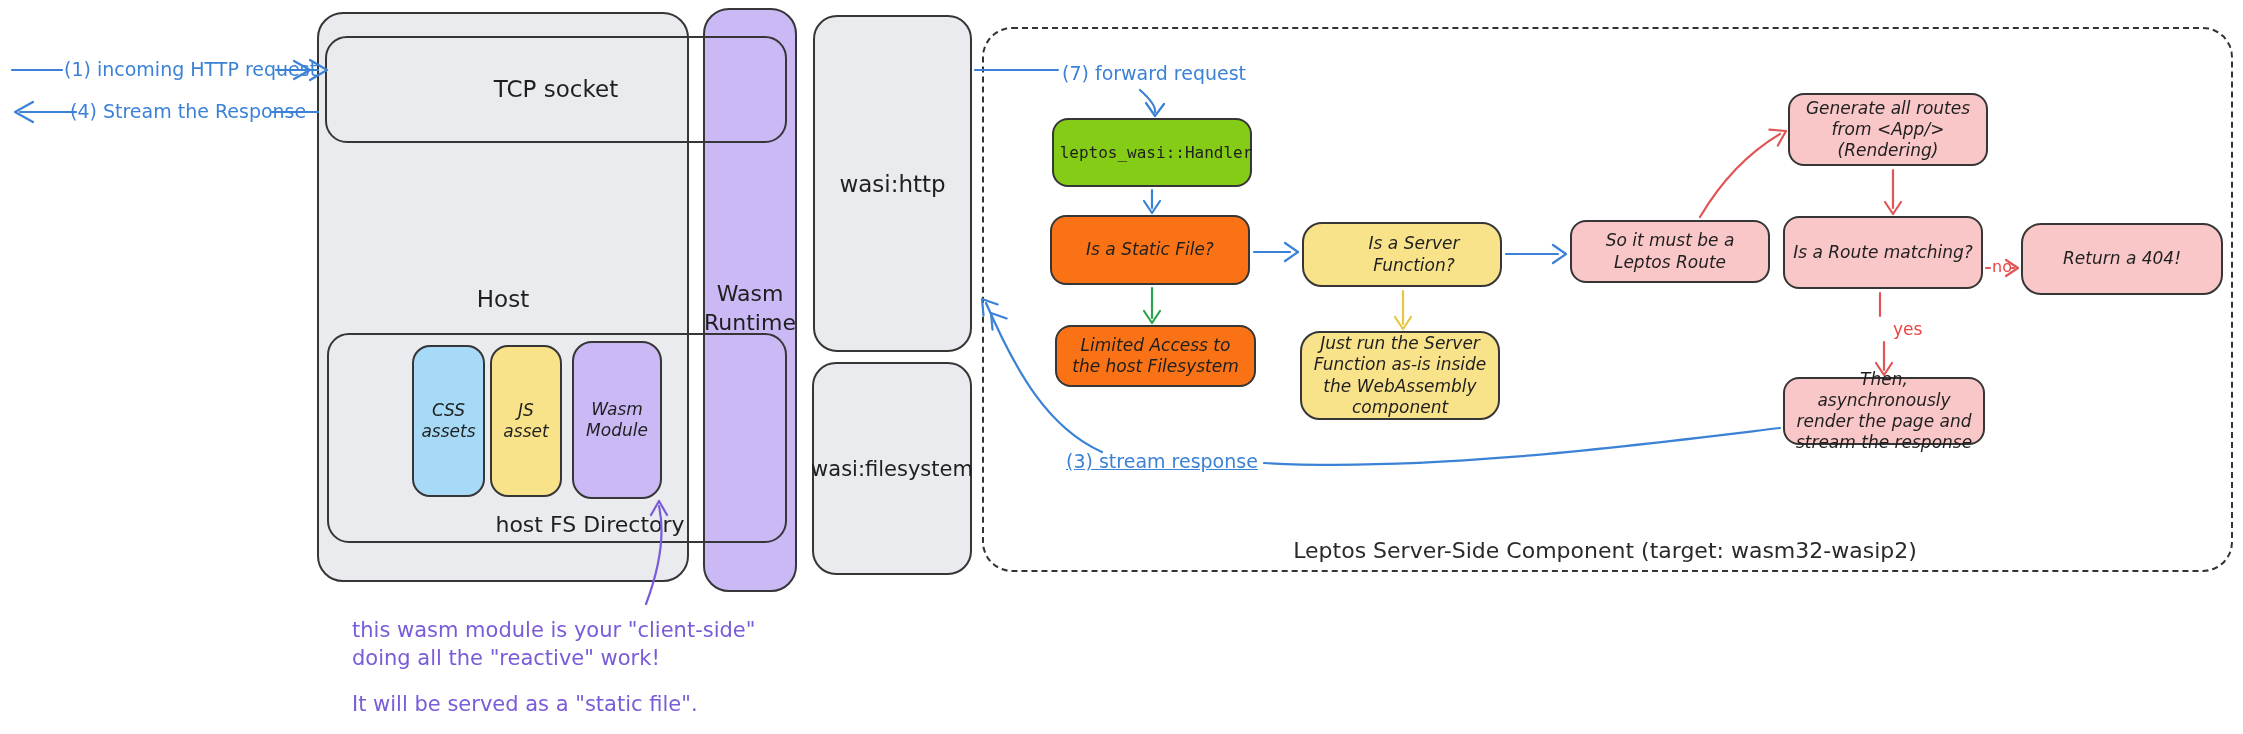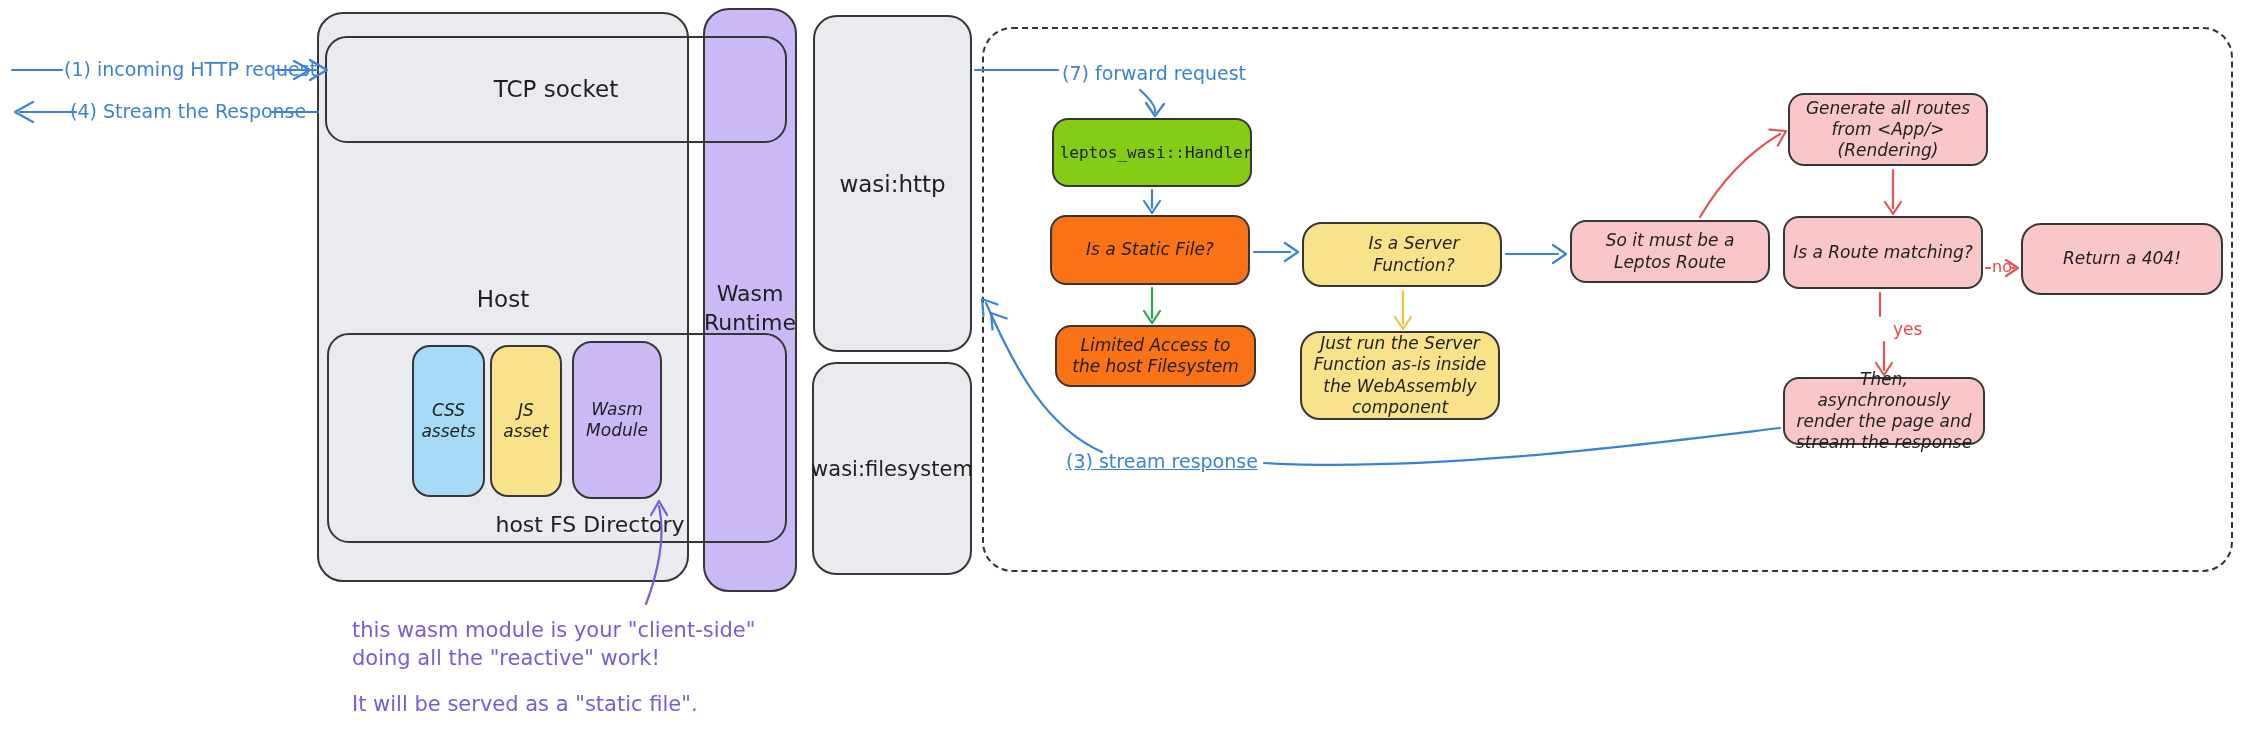--- a/index.html
+++ b/index.html
@@ -93,20 +93,21 @@
       <span>Return a 404!</span>
     </div>
   <div class="box pink-fill node-text" style="left:1783px;top:377px;width:202px;height:68px;border-radius:16px;">
       <span>Then, asynchronously render the page and stream the response</span>
     </div>
 
   <div class="lbl big" style="left:503px;top:286px;transform:translateX(-50%);">Host</div>
   <div class="lbl big" style="left:556px;top:76px;transform:translateX(-50%);">TCP socket</div>
   <div class="lbl" style="left:750px;top:280px;transform:translateX(-50%);text-align:center;white-space:normal;width:110px;font-size:22px;line-height:1.3;">Wasm Runtime</div>
   <div class="lbl" style="left:570px;top:512px;transform:translateX(-50%);font-size:22px;margin-left:20px;">host FS Directory</div>
+  <div class="lbl caption" style="left:1605px;top:538px;transform:translateX(-50%);">Leptos Server-Side Component (target: wasm32-wasip2)</div>
 
   <div class="lbl blue-t" style="left:64px;top:58px;">(1) incoming HTTP request</div>
   <div class="lbl blue-t" style="left:70px;top:100px;">(4) Stream the Response</div>
   <div class="lbl blue-t" style="left:1062px;top:62px;">(7) forward request</div>
   <div class="lbl blue-t" style="left:1066px;top:450px;text-decoration:underline;">(3) stream response</div>
 
   <div class="lbl red-t" style="left:1870px;top:319px;margin-left:23px;">yes</div>
   <div class="lbl red-t" style="left:1992px;top:257px;font-size:16px;">no</div>
 
   <div class="lbl purple-t" style="left:352px;top:618px;">this wasm module is your "client-side"</div>

